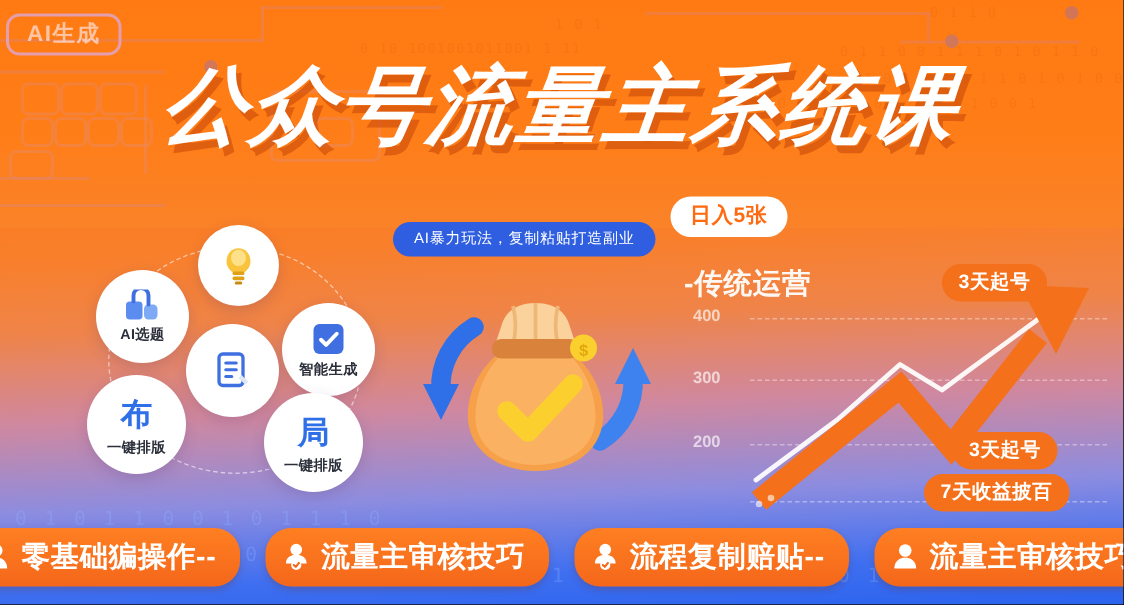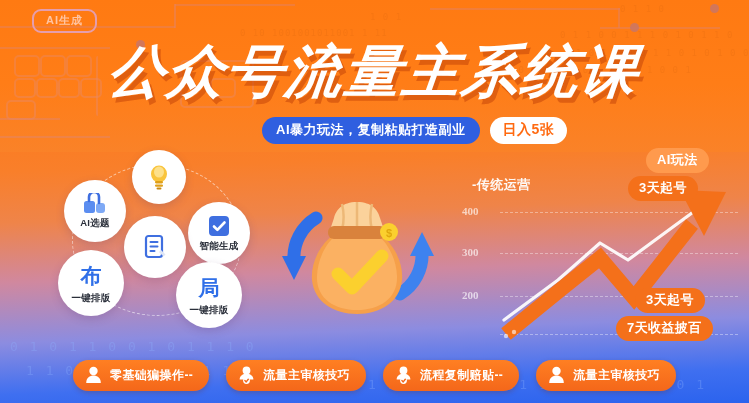--- a/index.html
+++ b/index.html
@@ -15,35 +15,35 @@
     overflow:hidden;}
   .techlayer{position:absolute;inset:0;opacity:.40;}
   .tl{position:absolute;background:#c08fd8;opacity:.55;}
   .tline{position:absolute;height:2px;background:#b98ad6;opacity:.5;}
   .tnode{position:absolute;width:9px;height:9px;border-radius:50%;background:#7b6fe0;opacity:.85;}
   .tbox{position:absolute;border:2px solid #c99ada;border-radius:5px;opacity:.45;}
   .tdark{position:absolute;color:#e06a10;font-size:9px;letter-spacing:1px;
     font-family:"DejaVu Sans Mono",monospace;opacity:.75;white-space:nowrap;}
 
   
-  .aichip{position:absolute;left:32px;top:9px;padding:3px 12px 4px;
+  .aichip{position:absolute;left:4px;top:9px;padding:3px 12px 4px;
     border:2px solid rgba(220,170,225,.75);border-radius:9px;
-    color:rgba(255,240,250,.62);font-size:11px;font-weight:bold;
+    color:rgba(255,240,250,.62);font-size:15px;font-weight:bold;
     letter-spacing:1px;line-height:1.15;}
 
   
   .title{position:absolute;left:108px;top:40px;width:600px;height:62px;
     font-size:57px;font-weight:bold;color:#ffffff;letter-spacing:2px;
     font-style:italic;white-space:nowrap;line-height:62px;
     text-shadow:4px 5px 0 rgba(196,70,10,.55);
     transform:skewX(-6deg);}
 
   .sub-row{position:absolute;left:262px;top:117px;display:flex;align-items:center;gap:10px;}
   .sub-blue{background:#2f5fe0;color:#fff;border-radius:14px;
-    padding:4px 14px 5px;font-size:13px;font-weight:bold;white-space:nowrap;letter-spacing:.5px;}
+    padding:4px 14px 5px;font-size:10px;font-weight:normal;white-space:nowrap;letter-spacing:.5px;margin-top:31px;}
   .sub-white{background:#fff;color:#ff6a10;border-radius:14px;
     padding:4px 13px 5px;font-size:14px;font-weight:bold;white-space:nowrap;letter-spacing:.5px;}
 
   
   .cluster{position:absolute;left:36px;top:150px;width:250px;height:185px;}
   .ring{position:absolute;left:36px;top:14px;width:168px;height:150px;
     border:1px dashed rgba(255,255,255,.55);border-radius:50%;}
   .bub{position:absolute;border-radius:50%;background:#fff;
     box-shadow:0 3px 9px rgba(90,60,120,.22);
     display:flex;flex-direction:column;align-items:center;justify-content:center;}
@@ -54,40 +54,40 @@
   .b-right{left:152px;top:52px;width:62px;height:62px;}
   .b-bl{left:22px;top:100px;width:66px;height:66px;}
   .b-br{left:140px;top:112px;width:66px;height:66px;}
   .b-center{left:88px;top:66px;width:62px;height:62px;}
 
   
   .moneywrap{position:absolute;left:272px;top:182px;width:170px;height:148px;}
 
   
   .chart{position:absolute;left:448px;top:148px;width:301px;height:192px;}
-  .legend{position:absolute;left:24px;top:28px;color:#fff;font-size:13px;
+  .legend{position:absolute;left:8px;top:28px;color:#fff;font-size:19px;
     font-weight:bold;letter-spacing:.5px;opacity:.95;white-space:nowrap;}
   .ytick{position:absolute;color:rgba(255,255,255,.65);font-size:11px;font-weight:bold;
-    font-family:Liberation Serif, serif;}
+    font-family:Liberation Sans, sans-serif;}
   .gline{position:absolute;height:1px;border-top:1px dashed rgba(255,255,255,.38);}
 
   
   .bdg{position:absolute;border-radius:13px;padding:3px 11px 4px;
     font-size:13px;font-weight:bold;color:#fff;white-space:nowrap;letter-spacing:.4px;}
   .bdg-light{background:#ff9a4d;}
   .bdg-dark{background:#f4701a;}
 
   
   .pillrow{position:absolute;left:0;bottom:12px;width:749px;
     display:flex;justify-content:center;gap:17px;}
   .pill{display:flex;align-items:center;gap:8px;
     background:linear-gradient(180deg,#ff7f22 0%,#f4671a 100%);
     border-radius:17px;padding:6px 16px 7px 12px;
     box-shadow:0 2px 5px rgba(120,40,0,.25);}
-  .pill .ptxt{color:#fff;font-size:12px;font-weight:bold;letter-spacing:.4px;white-space:nowrap;}
+  .pill .ptxt{color:#fff;font-size:19px;font-weight:bold;letter-spacing:.4px;white-space:nowrap;}
   .bgfoot{position:absolute;left:0;bottom:0;width:749px;height:70px;overflow:hidden;opacity:.30;}
   .fw{position:absolute;color:#8fb4ff;font-family:"DejaVu Sans Mono",monospace;
     font-size:13px;letter-spacing:2px;white-space:nowrap;}
 </style>
 </head>
 <body>
 
 <div id="poster">
 
   <div class="topband">
@@ -224,21 +224,20 @@
     <svg width="301" height="192" style="position:absolute;left:0;top:0;">
 
       <polyline points="56,172 110,132 152,95 180,112 248,62" fill="none" stroke="#ffffff" stroke-width="3.2" stroke-linecap="round" stroke-linejoin="round" opacity=".92"></polyline>
 
       <polyline points="58,186 112,142 152,110 186,150 244,76" fill="none" stroke="#f4701a" stroke-width="15" stroke-linecap="butt" stroke-linejoin="miter"></polyline>
       <path d="M232 42 L278 44 L256 88 Z" fill="#f4701a"></path>
       <circle cx="58" cy="188" r="2.2" fill="rgba(255,255,255,.6)"></circle>
       <circle cx="66" cy="184" r="2.2" fill="rgba(255,255,255,.6)"></circle>
     </svg>
 
-    <div class="bdg bdg-light" style="left:198px;top:0px;">AI玩法</div>
     <div class="bdg bdg-dark" style="left:180px;top:28px;">3天起号</div>
     <div class="bdg bdg-dark" style="left:187px;top:140px;">3天起号</div>
     <div class="bdg bdg-dark" style="left:168px;top:168px;">7天收益披百</div>
   </div>
 
   <div class="bgfoot">
     <div class="fw" style="left:10px;top:6px;">0 1 0 1  1 0 0 1 0 1  1 1 0</div>
     <div class="fw" style="left:26px;top:30px;">1 1 0 1 1 0 1  0 0 1 1  1 0 1 1 0</div>
     <div class="fw" style="left:250px;top:44px;">0 1 1 0 0 1 1 1  0 1 1 0 0 1</div>
     <div class="fw" style="left:480px;top:44px;">1 0 1 1 0 1 0 0 1 1 0 1</div>

